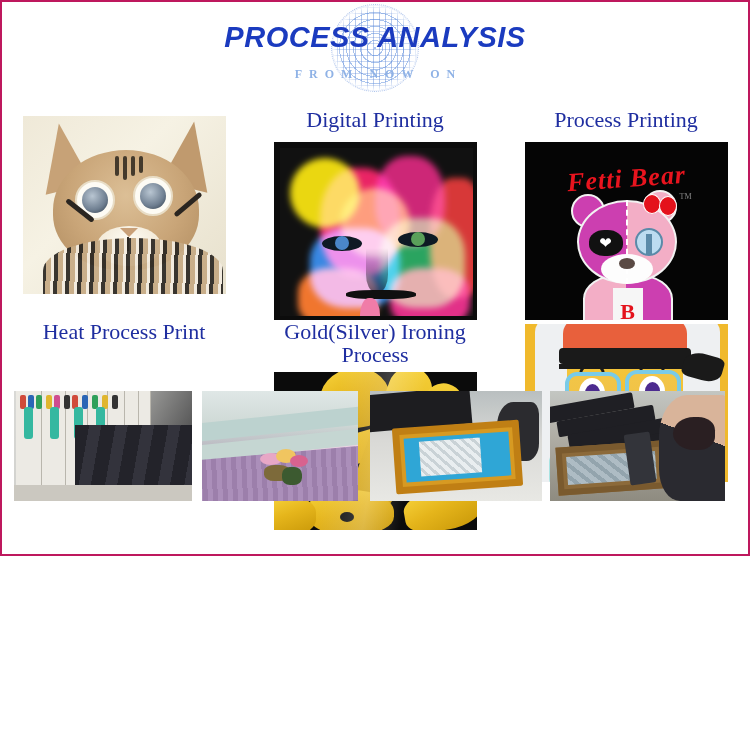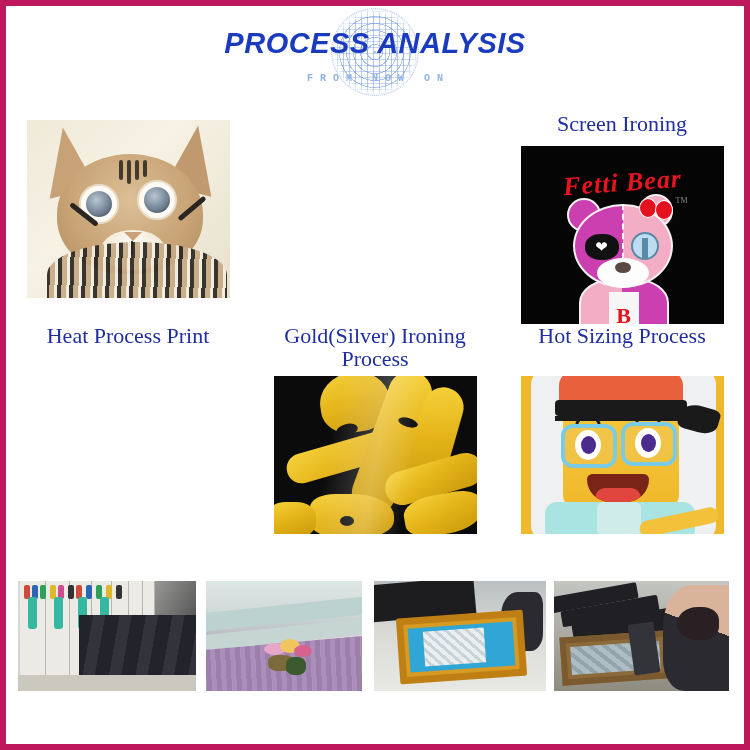--- a/index.html
+++ b/index.html
@@ -4,23 +4,23 @@
 <style>
   * { box-sizing: border-box; margin: 0; padding: 0; }
   html, body {
     width: 750px; height: 750px;
     background: #ffffff;
     font-family: "Liberation Serif", serif;
     overflow: hidden;
   }
   .page {
     position: relative;
-    width: 750px; height: 750px;
+    width: 750px; height: 556px;
     background: #ffffff;
-    border: 6px solid #be185d;
+    border: 2px solid #be185d;
     overflow: hidden;
   }
 
   
   .header {
     position: relative;
     height: 100px;
     display: flex;
     align-items: center;
     justify-content: center;
@@ -64,22 +64,22 @@
     letter-spacing: .5px;
     color: #1b3bbf;
     white-space: nowrap;
     line-height: 1;
     text-shadow: 0 0 1px rgba(255,255,255,.9);
   }
   .subtitle {
     position: relative;
     z-index: 3;
     margin-top: 15px;
-    font-family: Liberation Mono, monospace;
-    font-size: 10px;
+    font-family: Liberation Serif, serif;
+    font-size: 12px;
     font-weight: bold;
     letter-spacing: 7px;
     color: #8fb2e6;
     white-space: nowrap;
     text-indent: 7px;
   }
 
   
   .grid {
     padding: 6px 18px 0 18px;
@@ -354,23 +354,46 @@
           <div class="cat-pupil r"></div>
           <div class="cat-brow l"></div>
           <div class="cat-brow r"></div>
           <div class="cat-muzzle"></div>
           <div class="cat-nose"></div>
           <div class="cat-mouth"></div>
           <div class="cat-chest"></div>
         </div>
       </div>
 
-
       <div class="cell cell-r1">
-        <div class="cell-label">Screen Ironing</div>
+        <div class="cell-label">Digital Printing</div>
+        <div class="thumb art-face">
+          <div class="face-frame">
+            <div class="face-blob fb1"></div>
+            <div class="face-blob fb2"></div>
+            <div class="face-blob fb3"></div>
+            <div class="face-blob fb4"></div>
+            <div class="face-blob fb5"></div>
+            <div class="face-blob fb6"></div>
+            <div class="face-blob fb7"></div>
+            <div class="face-blob fb8"></div>
+            <div class="face-blob fb9"></div>
+            <div class="face-eye l"></div>
+            <div class="face-eye r"></div>
+            <div class="face-iris l"></div>
+            <div class="face-iris r"></div>
+            <div class="face-nose"></div>
+            <div class="face-mouth"></div>
+            <div class="face-lip"></div>
+          </div>
+        </div>
+      </div>
+
+      <div class="cell cell-r1">
+        <div class="cell-label">Process Printing</div>
         <div class="thumb art-bear">
           <div class="bear-text">Fetti Bear</div>
           <div class="bear-tm">TM</div>
           <div class="bear-ear l"></div>
           <div class="bear-ear r"></div>
           <div class="bear-head"></div>
           <div class="bear-bow">
               <i></i>
               <i></i>
             </div>
@@ -407,21 +430,20 @@
           <div class="gold-blob gb7"></div>
           <div class="gold-blob gb8"></div>
           <div class="gold-dot gd1"></div>
           <div class="gold-dot gd2"></div>
           <div class="gold-dot gd3"></div>
           <div class="gold-sheen"></div>
         </div>
       </div>
 
       <div class="cell cell-r2">
-        <div class="cell-label">Hot Sizing Process</div>
         <div class="thumb art-hot">
           <div class="hot-sticker"></div>
           <div class="hot-head"></div>
           <div class="hot-cap"></div>
           <div class="hot-band"></div>
           <div class="hot-band2"></div>
           <div class="hot-tail"></div>
           <div class="hot-brow l"></div>
           <div class="hot-brow r"></div>
           <div class="hot-goggle-l"></div>

